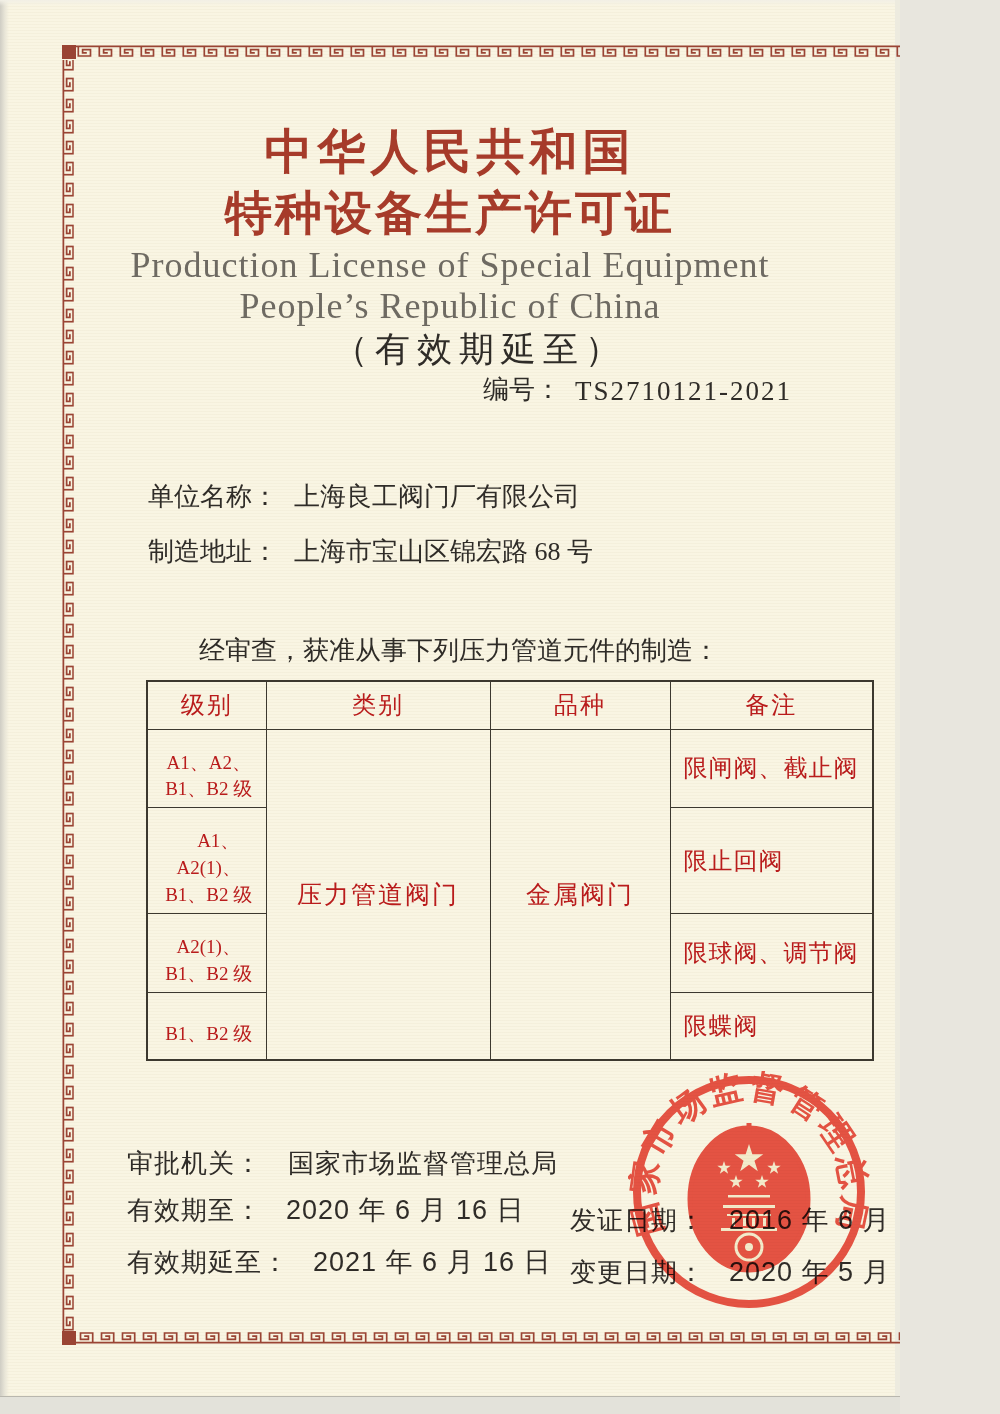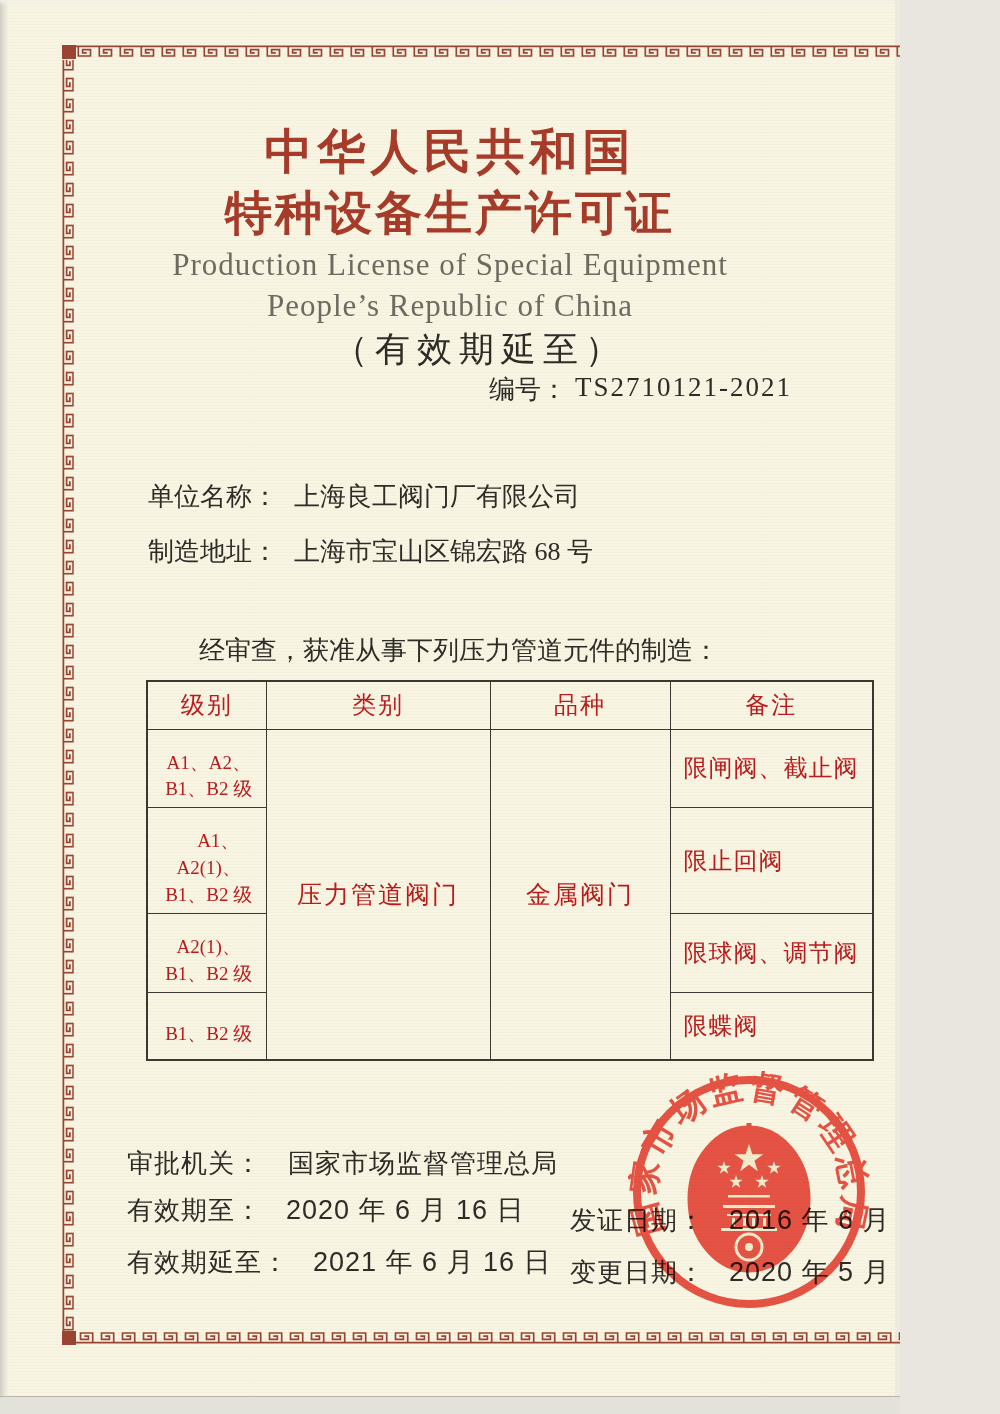--- a/index.html
+++ b/index.html
@@ -22,25 +22,25 @@
     background:linear-gradient(180deg,#f2f0e6,rgba(0,0,0,0));}
   .edge-right{position:absolute;right:0;top:0;width:5px;height:1414px;background:#edebdf;}
   .edge-bottom{position:absolute;left:0;top:1396px;width:1000px;height:18px;
     background:#e3e2da;border-top:1px solid #b9b7ae;}
   svg.frame{position:absolute;left:0;top:0;}
 
   .abs{position:absolute;}
   .center{left:0;right:0;text-align:center;}
   .t-cn1{top:122px;font-size:48px;font-weight:bold;color:var(--title_red);letter-spacing:5px;line-height:60px;}
   .t-cn2{top:184px;font-size:47px;font-weight:bold;color:var(--title_red);letter-spacing:3px;line-height:58px;}
-  .t-en{color:var(--en_gray);font-size:31px;line-height:38px;letter-spacing:1px;}
+  .t-en{color:var(--en_gray);font-size:36px;line-height:38px;letter-spacing:1px;}
   .t-en1{top:246px;} .t-en2{top:287px;}
   .scope{top:326px;font-size:35px;color:var(--ink);letter-spacing:7px;padding-left:60px;}
 
-  .license-no{top:372px;right:108px;font-size:26px;color:var(--ink);display:flex;gap:8px;align-items:flex-start;}
+  .license-no{top:372px;right:108px;font-size:26px;color:var(--ink);display:flex;gap:14px;align-items:flex-end;}
   .license-no .num{font-size:27px;letter-spacing:2px;}
 
   .line{font-size:26px;color:var(--ink);display:flex;gap:16px;align-items:baseline;white-space:nowrap;}
   .company{left:148px;top:479px;}
   .address{left:148px;top:534px;justify-content:center;}
   .note{left:199px;top:633px;font-size:26px;color:var(--ink);}
 
   table.scope-table{position:absolute;left:146px;top:680px;border-collapse:collapse;
     border:2.5px solid var(--line);color:#b91c1c;table-layout:fixed;}
   .scope-table th,.scope-table td{border:1.5px solid var(--line);font-weight:normal;}

